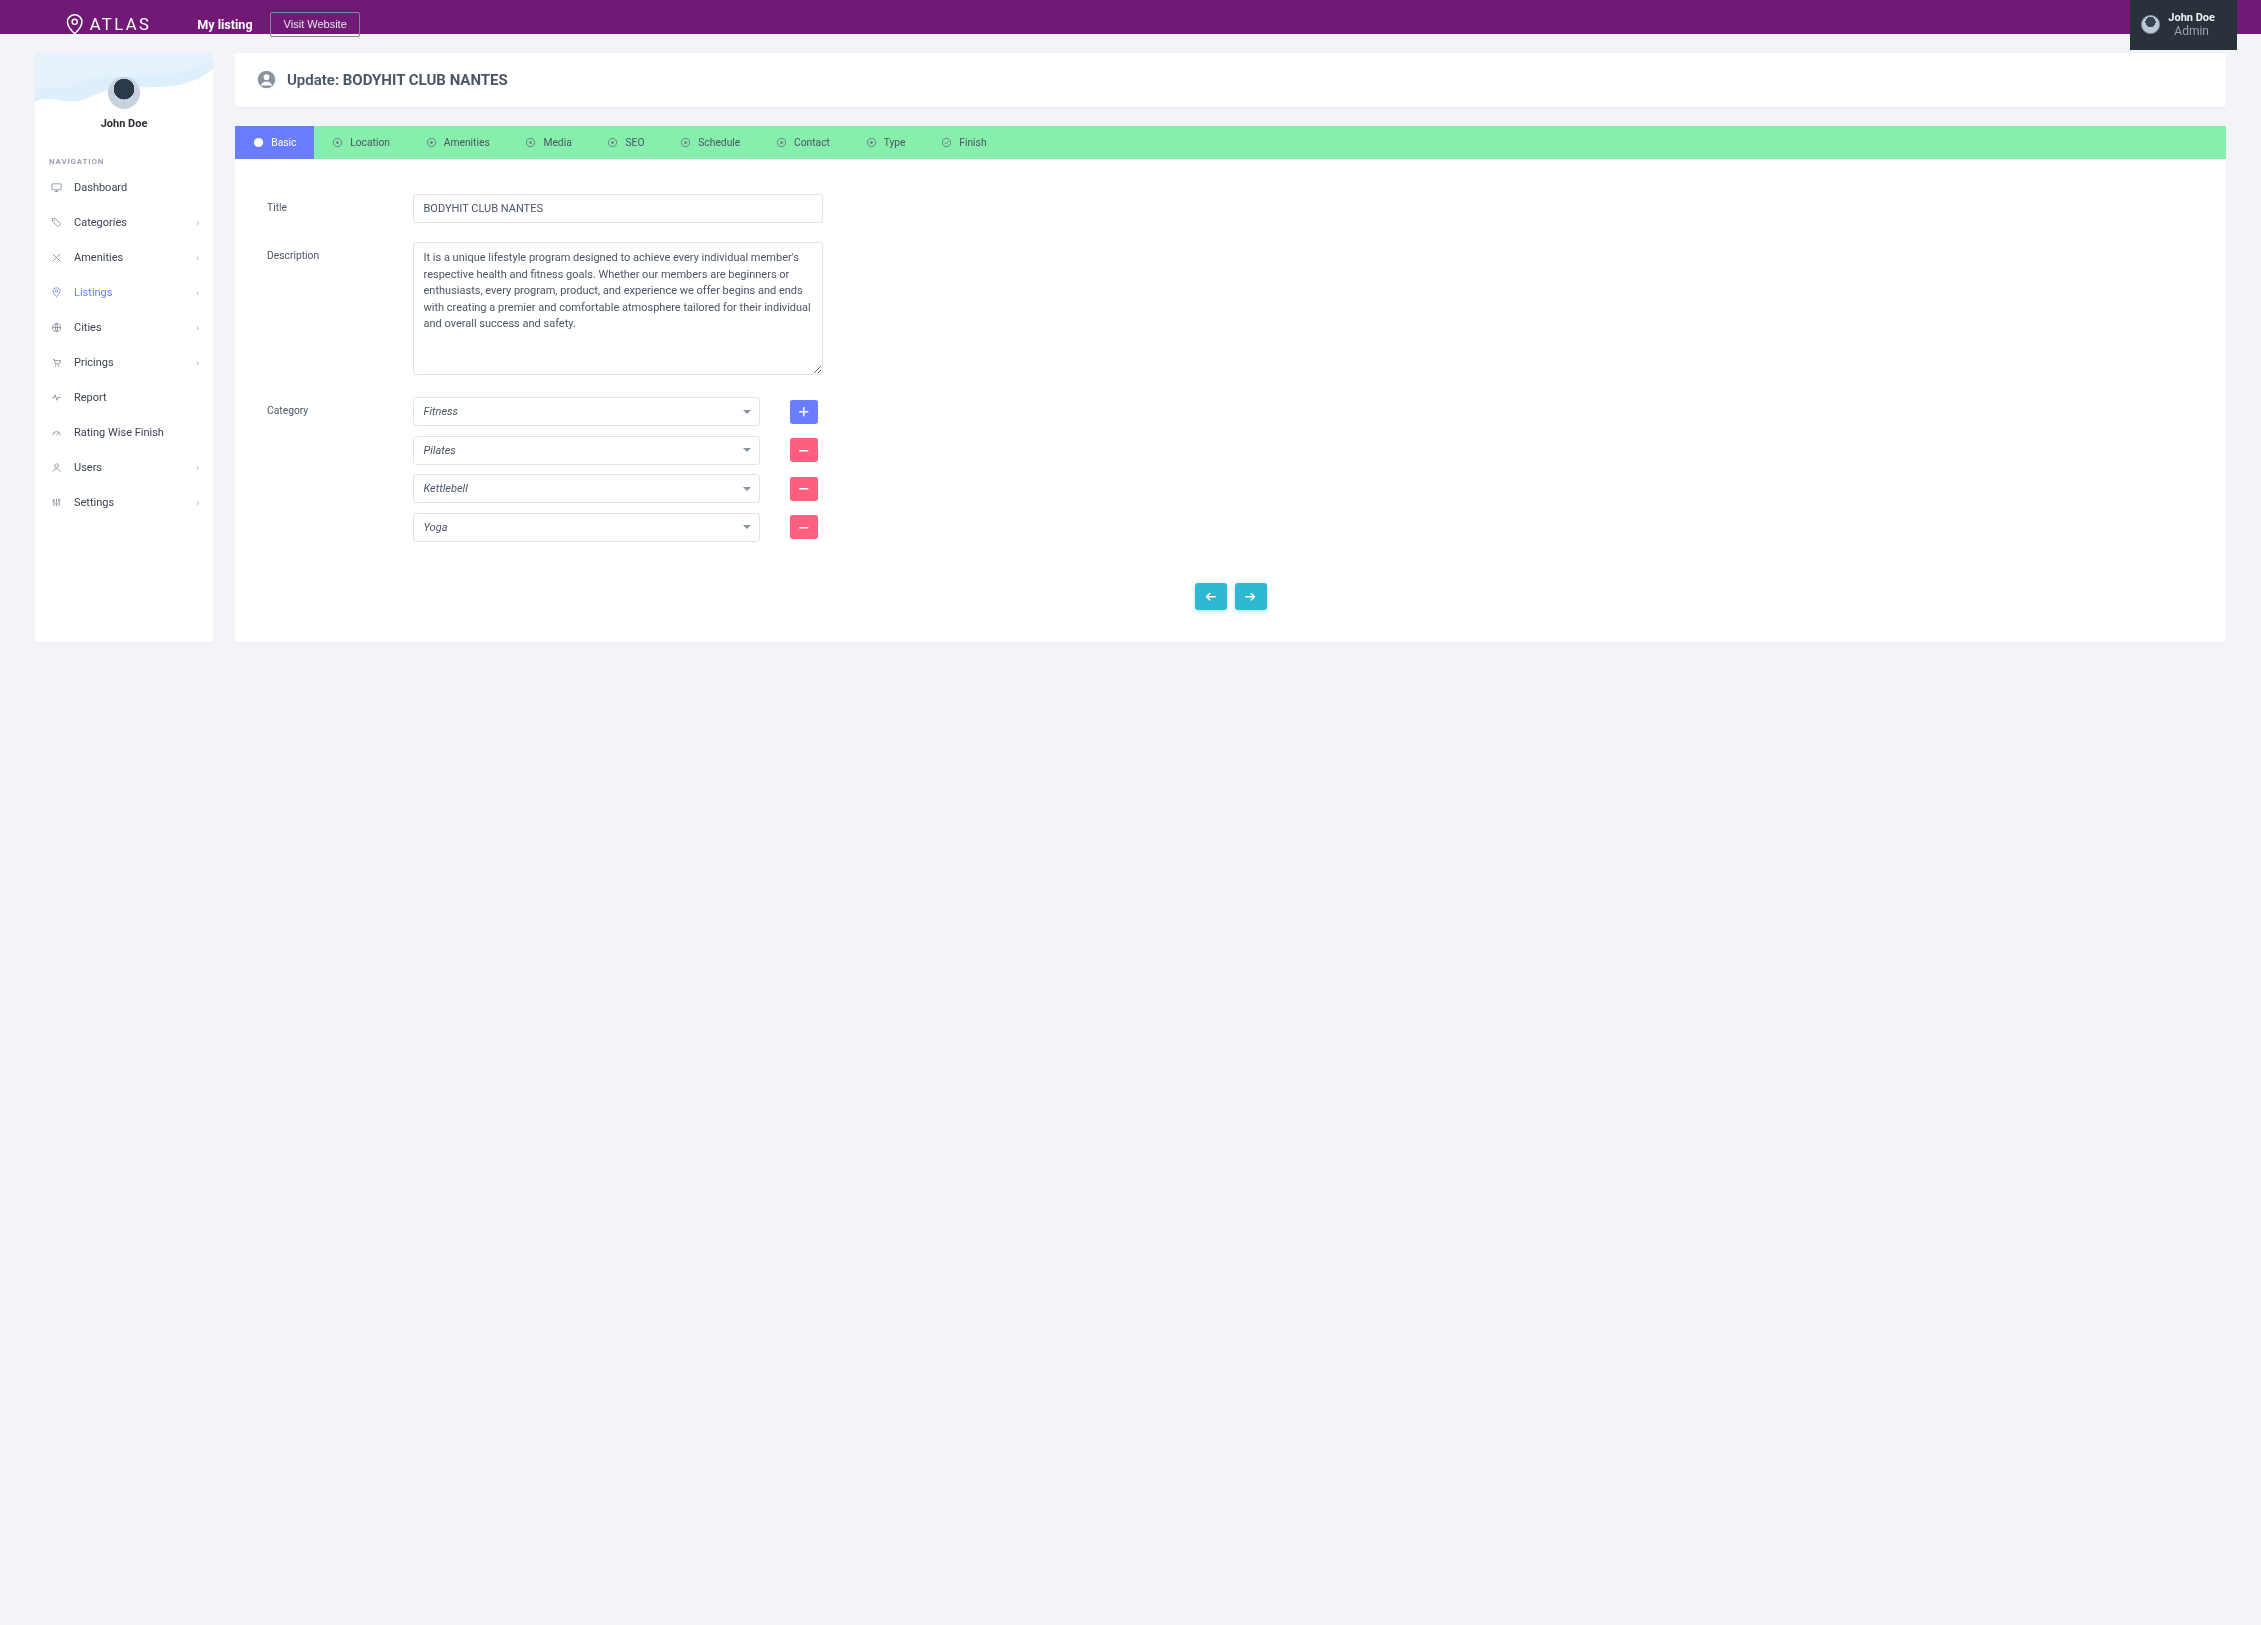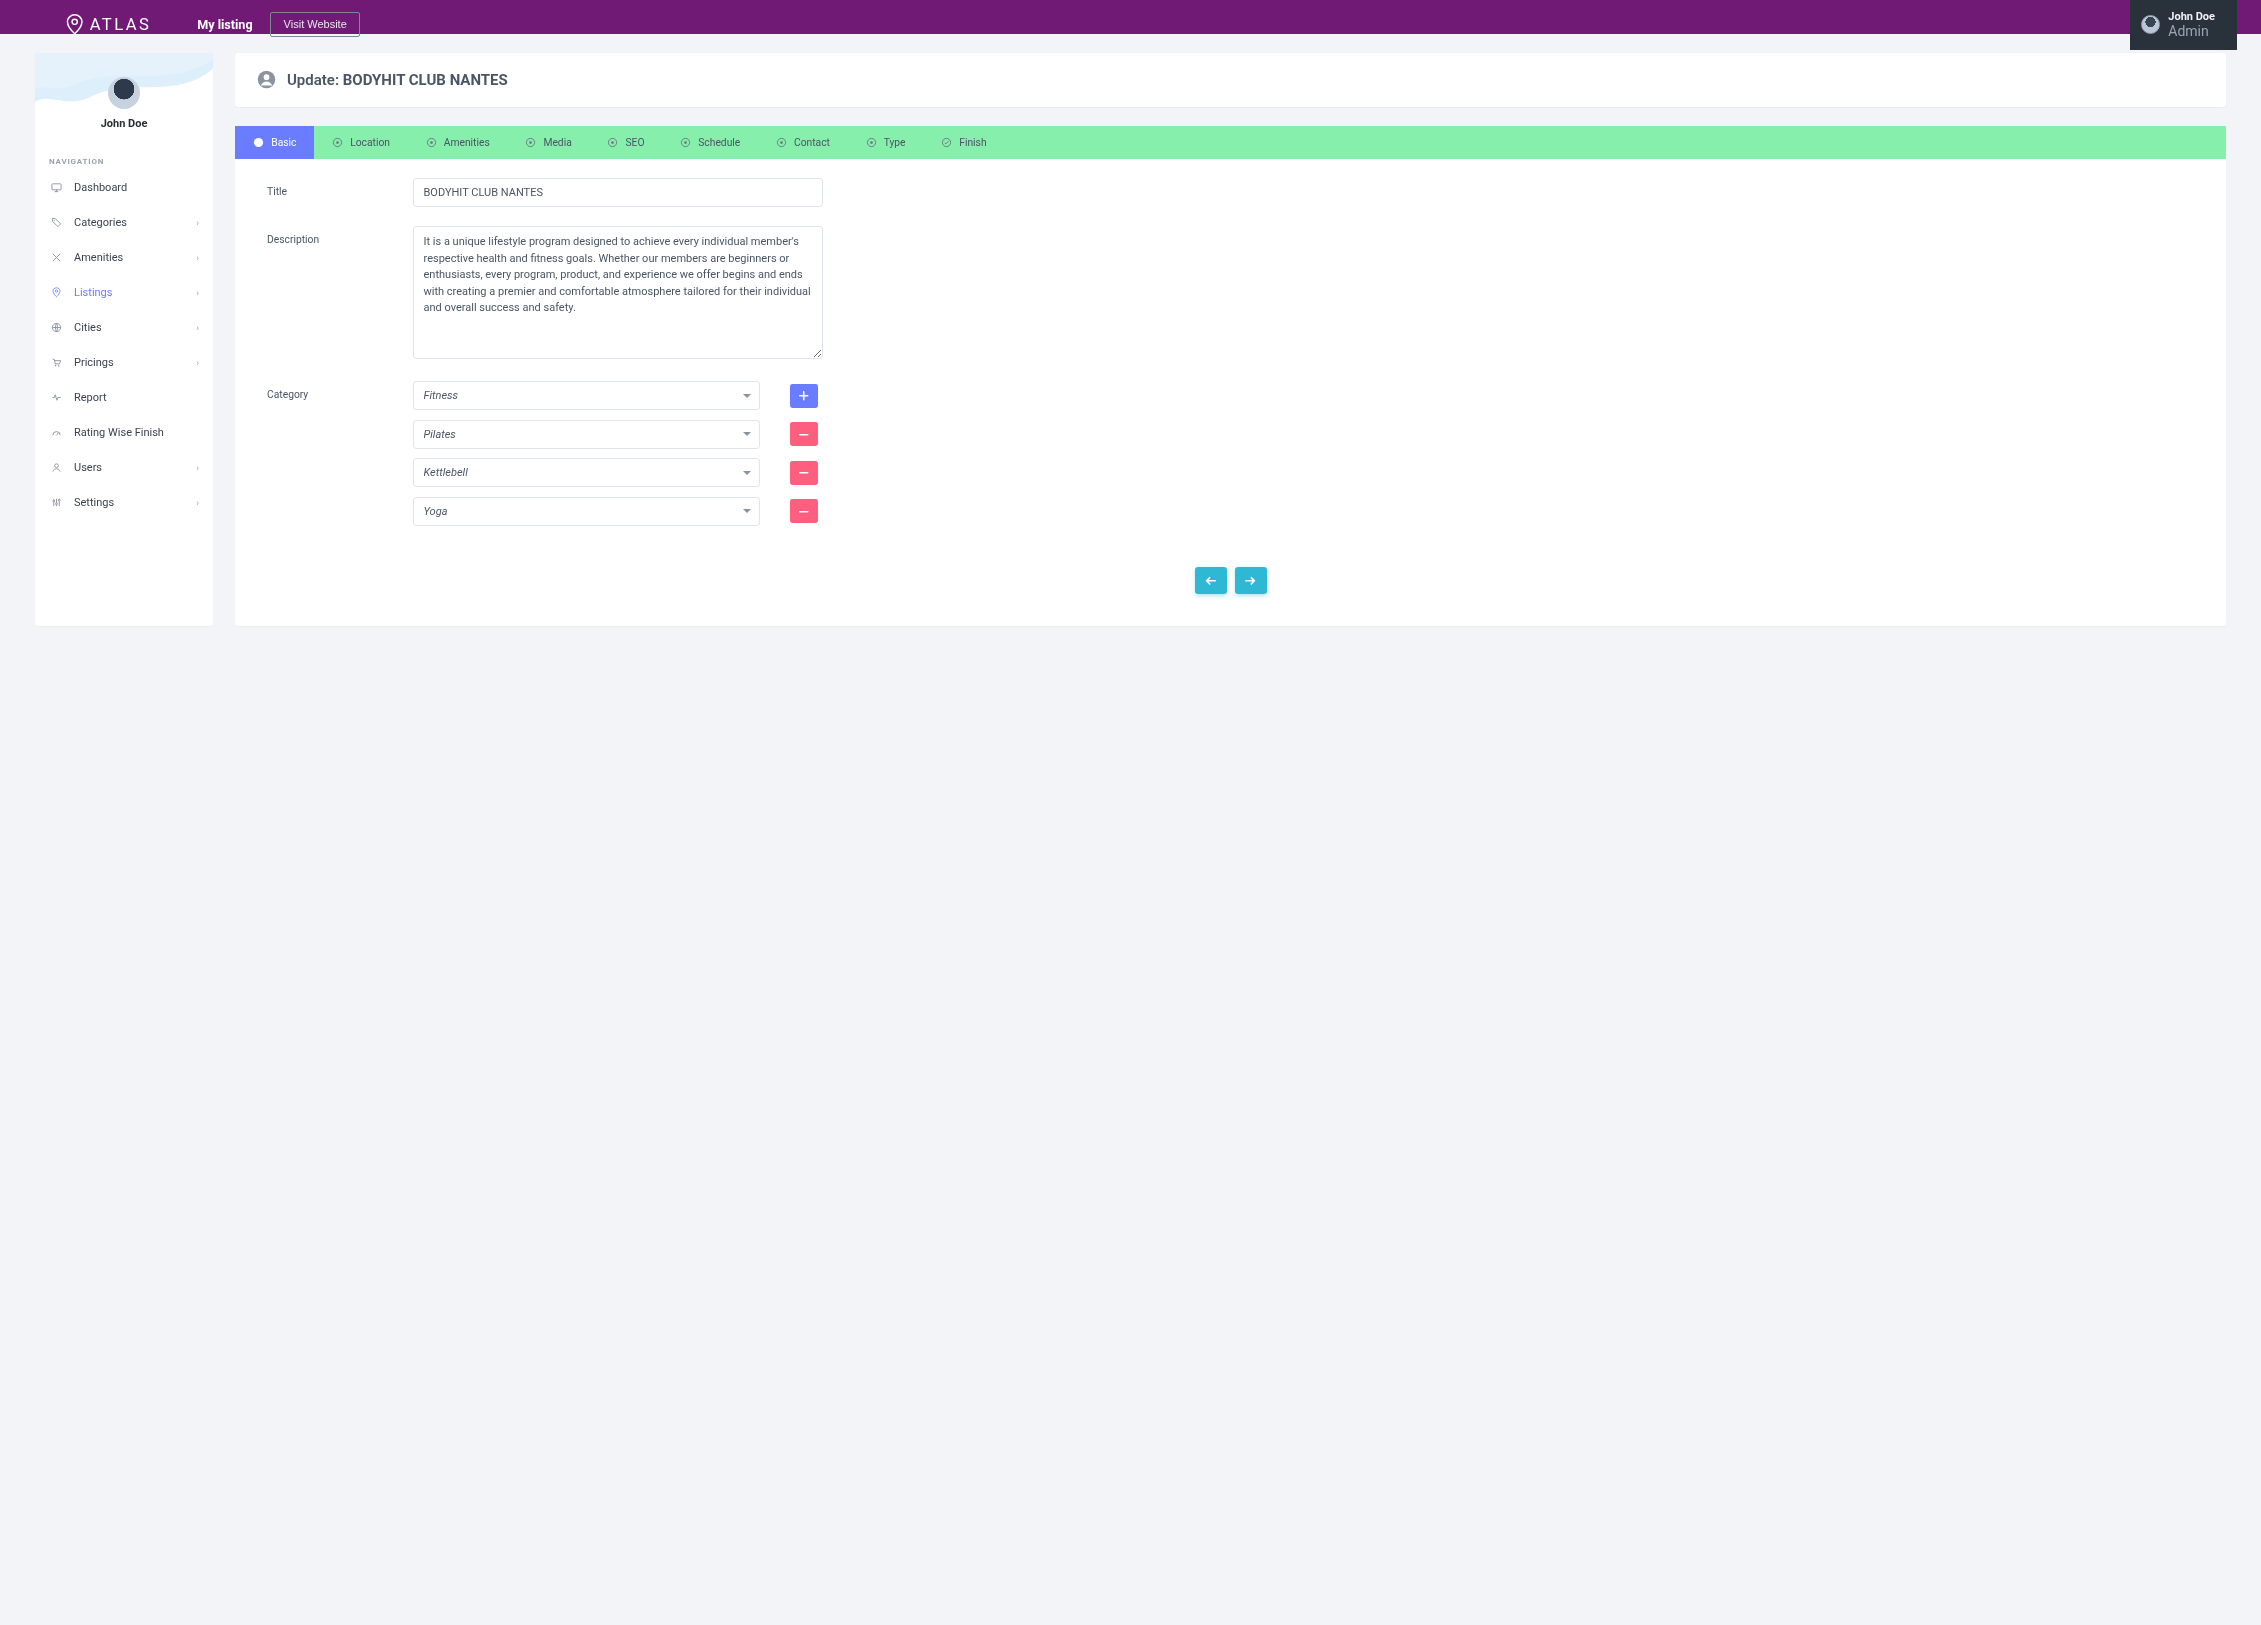--- a/index.html
+++ b/index.html
@@ -28,21 +28,21 @@
 .topbar .spacer { flex: 1; }
 .user-widget {
   background: #29313b; display: flex; align-items: center; padding: 0 22px 0 11px;
   height: 51px; cursor: pointer;
 }
 .user-widget .avatar { width: 19px; height: 19px; border-radius: 50%;
   background: radial-gradient(circle at 50% 35%, #3a4351 0%, #3a4351 36%, #b9c7d6 37%, #b9c7d6 100%);
   border: 1.6px solid #9aa4b2; margin-right: 8px;
 }
 .user-widget .uname { color: #f0f2f5; font-size: 11px; font-weight:700; }
-.user-widget .role { color: #9aa4b2; font-size: 14px; }
+.user-widget .role { color: #9aa4b2; font-size: 12px; text-align: center; }
 
 .page { display: flex; padding: 19px 35px 47px 35px; gap: 22px; }
 
 
 .sidebar { width: 178px; background: #fff; border-radius: 3.2px; padding-bottom: 32px;
   box-shadow: 0 0.8px 1.6px rgba(0,0,0,.03); position: relative;}
 .sidebar .decor {
   position: absolute; top: 0; left: 0; right: 0; height: 60px; overflow: hidden;
 }
 .sidebar .decor svg { width: 100%; height: 100%;}
@@ -72,21 +72,21 @@
 .form-card { }
 .form-head { padding: 16px 19px; font-size:10.3px; font-weight:700;
   letter-spacing: 0.4px; color:#4a5565; border-bottom: 0.8px solid #eef0f4;}
 .tabs { display: flex; background: #86efac;}
 .tab { flex: none; display:flex; align-items:center; padding: 10.3px 17.4px; font-size:10.3px;
   color:#4a5565; cursor:pointer;}
 .tab .ticon { width:12.6px; height:12.6px; margin-right:6.3px;
   display:flex;align-items:center;justify-content:center;}
 .tab.active { background:#6a7cff; color:#fff;}
 .form-body { padding: 19px 32px 32px; }
-.row { display: flex; margin-bottom: 19px;}
+.row { display: flex; margin-bottom: 19px; margin-top: 16px;}
 .row .lbl { width: 114px; padding-top: 6.3px; font-size:10.3px; color:#4a5565; margin-right:32px;}
 .row .ctrl { flex: 1; max-width: 410px;}
 .tinput, .tarea, .select {
   width: 100%; border: 0.8px solid #dfe3ea; border-radius: 3.2px; padding: 7px 9.5px;
   font-size: 11px; color:#4a5565; background:#fff; font-family: inherit;
 }
 .tarea { resize: both; min-height: 133px; line-height:1.5;}
 .select-wrap { position: relative; }
 .select { appearance: none; padding-right: 27px; font-style: italic;}
 .select-wrap::after { content:''; position:absolute; right:9.5px; top: 50%;

